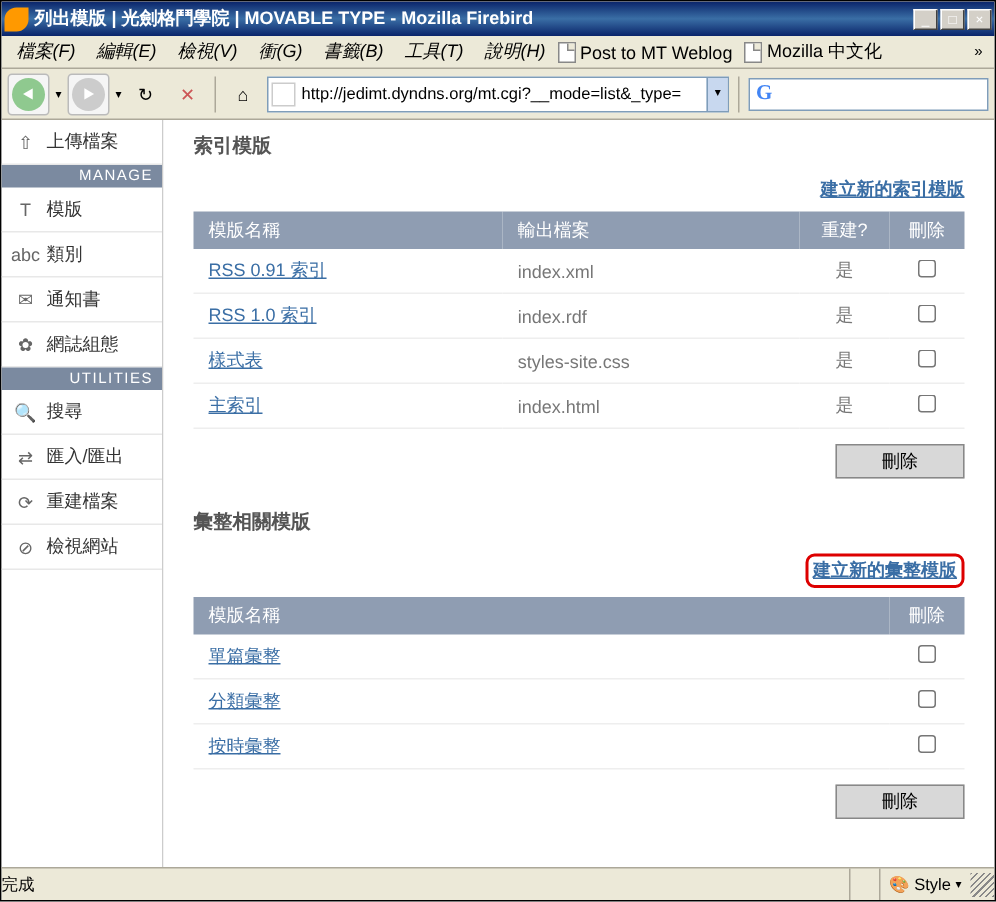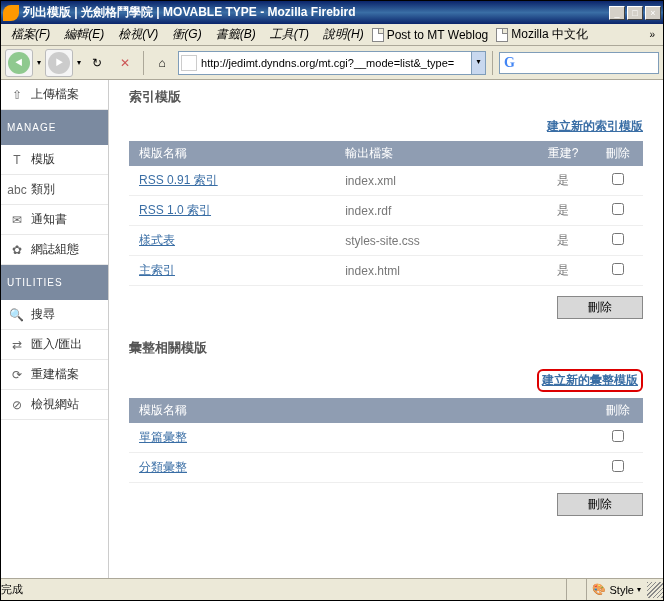--- a/index.html
+++ b/index.html
@@ -25,21 +25,21 @@
 .url-bar { flex: 1; display: flex; align-items: center; height: 24px; border: 1px solid #7f9db9; background: #fff; }
 .url-icon { width: 16px; height: 16px; margin: 0 2px; background: #fff; border: 1px solid #ccc; }
 .url-text { flex: 1; font-size: 11px; overflow: hidden; white-space: nowrap; padding: 0 2px; }
 .url-drop { width: 14px; background: #c8d8ef; text-align: center; font-size: 8px; border-left: 1px solid #7f9db9; height: 100%; line-height: 20px; }
 .search-box { width: 160px; display: flex; align-items: center; height: 22px; border: 1px solid #7f9db9; background: #fff; padding: 0 4px; }
 .g-icon { color: #4285f4; font-weight: bold; font-size: 14px; font-family: Georgia; }
 .content { display: flex; height: 498px; }
 .sidebar { width: 108px; background: #fff; border-right: 1px solid #ccc; }
 .side-item { display: flex; align-items: center; gap: 6px; padding: 6px 8px; cursor: pointer; color: #333; border-bottom: 1px solid #e8e8e8; }
 .side-icon { width: 16px; height: 16px; display: flex; align-items: center; justify-content: center; color: #666; font-size: 12px; }
-.side-header { background: #7b8aa0; color: #fff; padding: 12px 6px; font-size: 10px; letter-spacing: 1px; }
+.side-header { background: #7b8aa0; color: #fff; padding: 2px 6px; font-size: 10px; letter-spacing: 1px; text-align: right; }
 .main { flex: 1; background: #fff; padding: 8px 20px; overflow-y: auto; }
 .section-title { font-weight: bold; color: #555; font-size: 13px; margin-bottom: 8px; }
 .create-link { text-align: right; margin: 12px 0 6px; }
 .create-link a { color: #3a6ea5; font-weight: bold; text-decoration: underline; }
 .hl-red { border: 2px solid #d00; border-radius: 6px; padding: 1px 3px; display: inline-block; }
 .tbl { width: 100%; border-collapse: collapse; }
 .tbl thead th { background: #8f9db2; color: #fff; font-weight: normal; text-align: left; padding: 4px 10px; font-size: 12px; }
 .tbl thead th.c { text-align: center; }
 .tbl tbody td { padding: 6px 10px; border-bottom: 1px solid #eee; color: #777; }
 .tbl tbody td a { color: #3a6ea5; text-decoration: underline; }
@@ -210,20 +210,24 @@
         </thead>
       <tbody id="tbody2">
           <tr>
             <td><a href="#">單篇彙整</a></td>
     <td class="c"><input type="checkbox" class="chk" style=""></td>
           </tr>
           <tr>
             <td><a href="#">分類彙整</a></td>
     <td class="c"><input type="checkbox" class="chk" style=""></td>
           </tr>
+          <tr>
+            <td><a href="#">按時彙整</a></td>
+    <td class="c"><input type="checkbox" class="chk" style=""></td>
+          </tr>
         </tbody>
     </table>
     <div class="delete-row">
       <button class="del-btn">刪除</button>
     </div>
   </div>
 </div>
 
 <div class="status-bar">
   <div class="status-left">完成</div>

